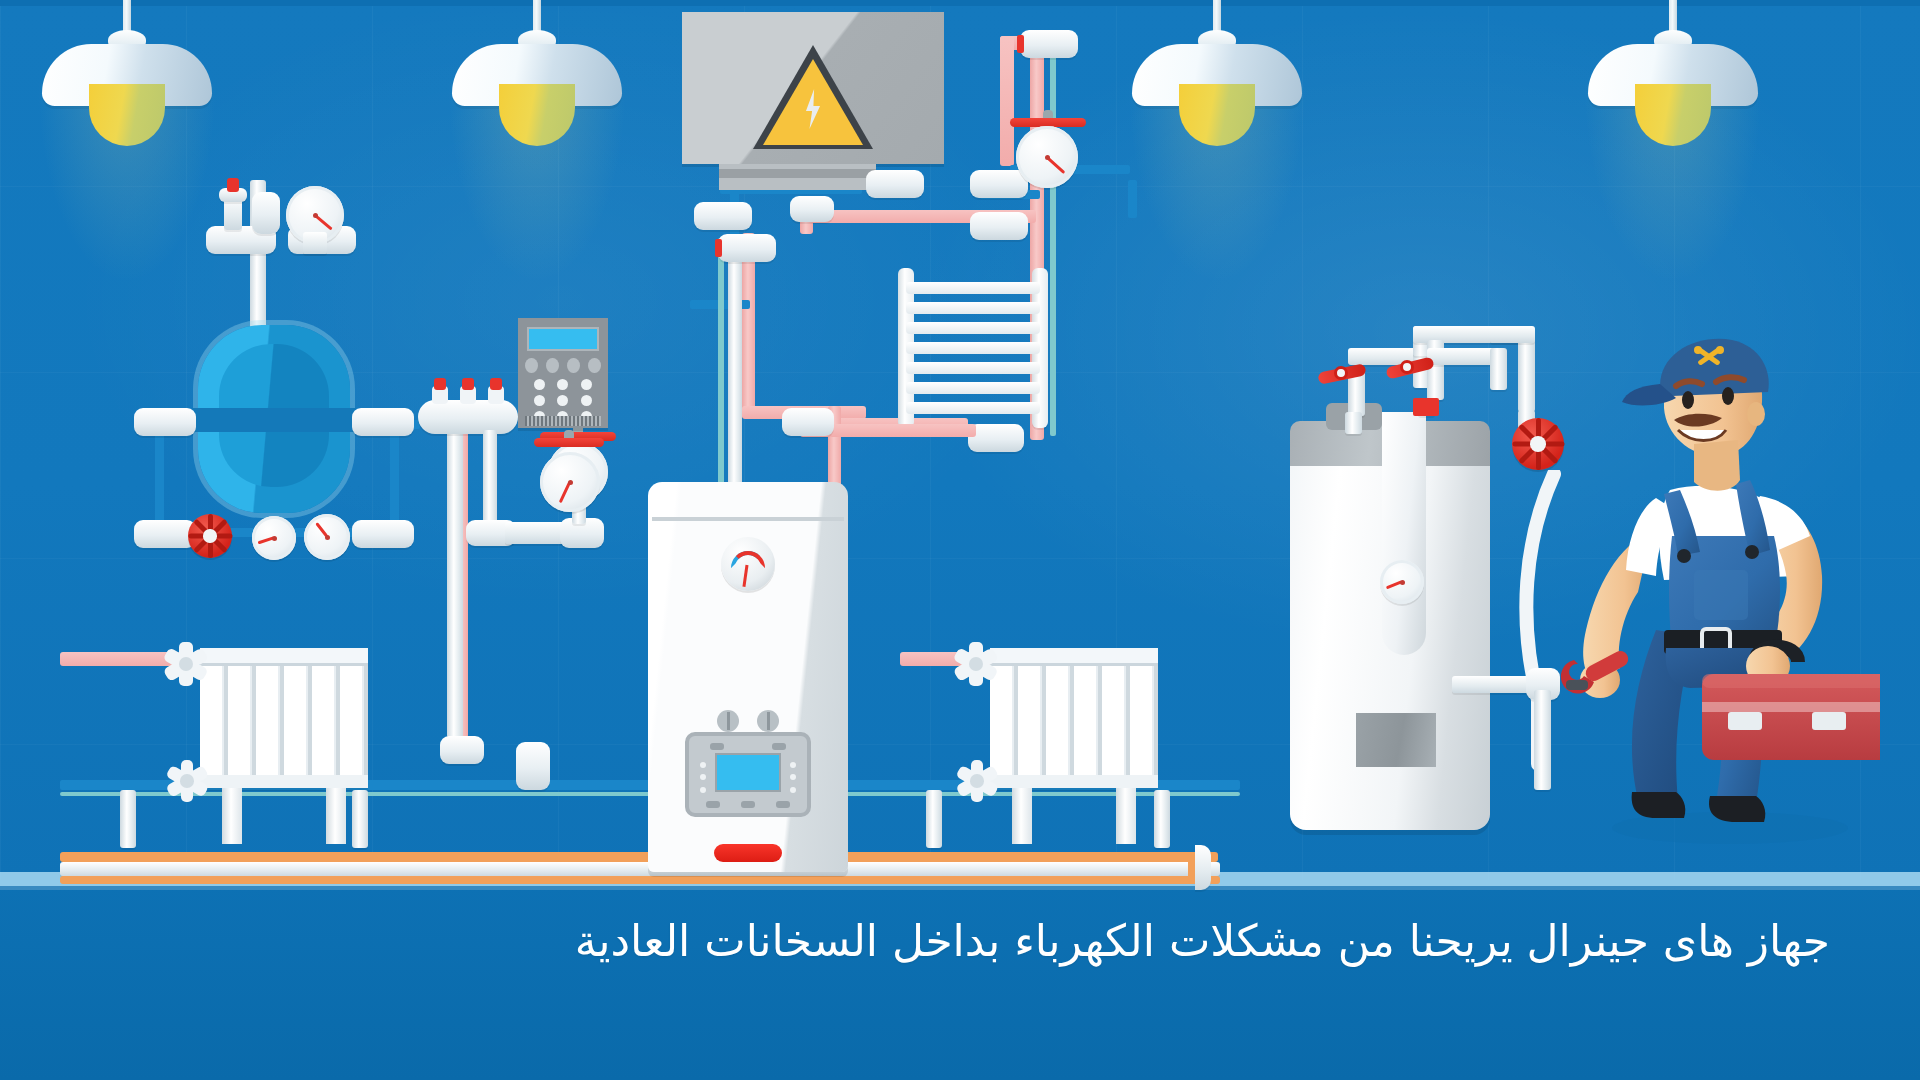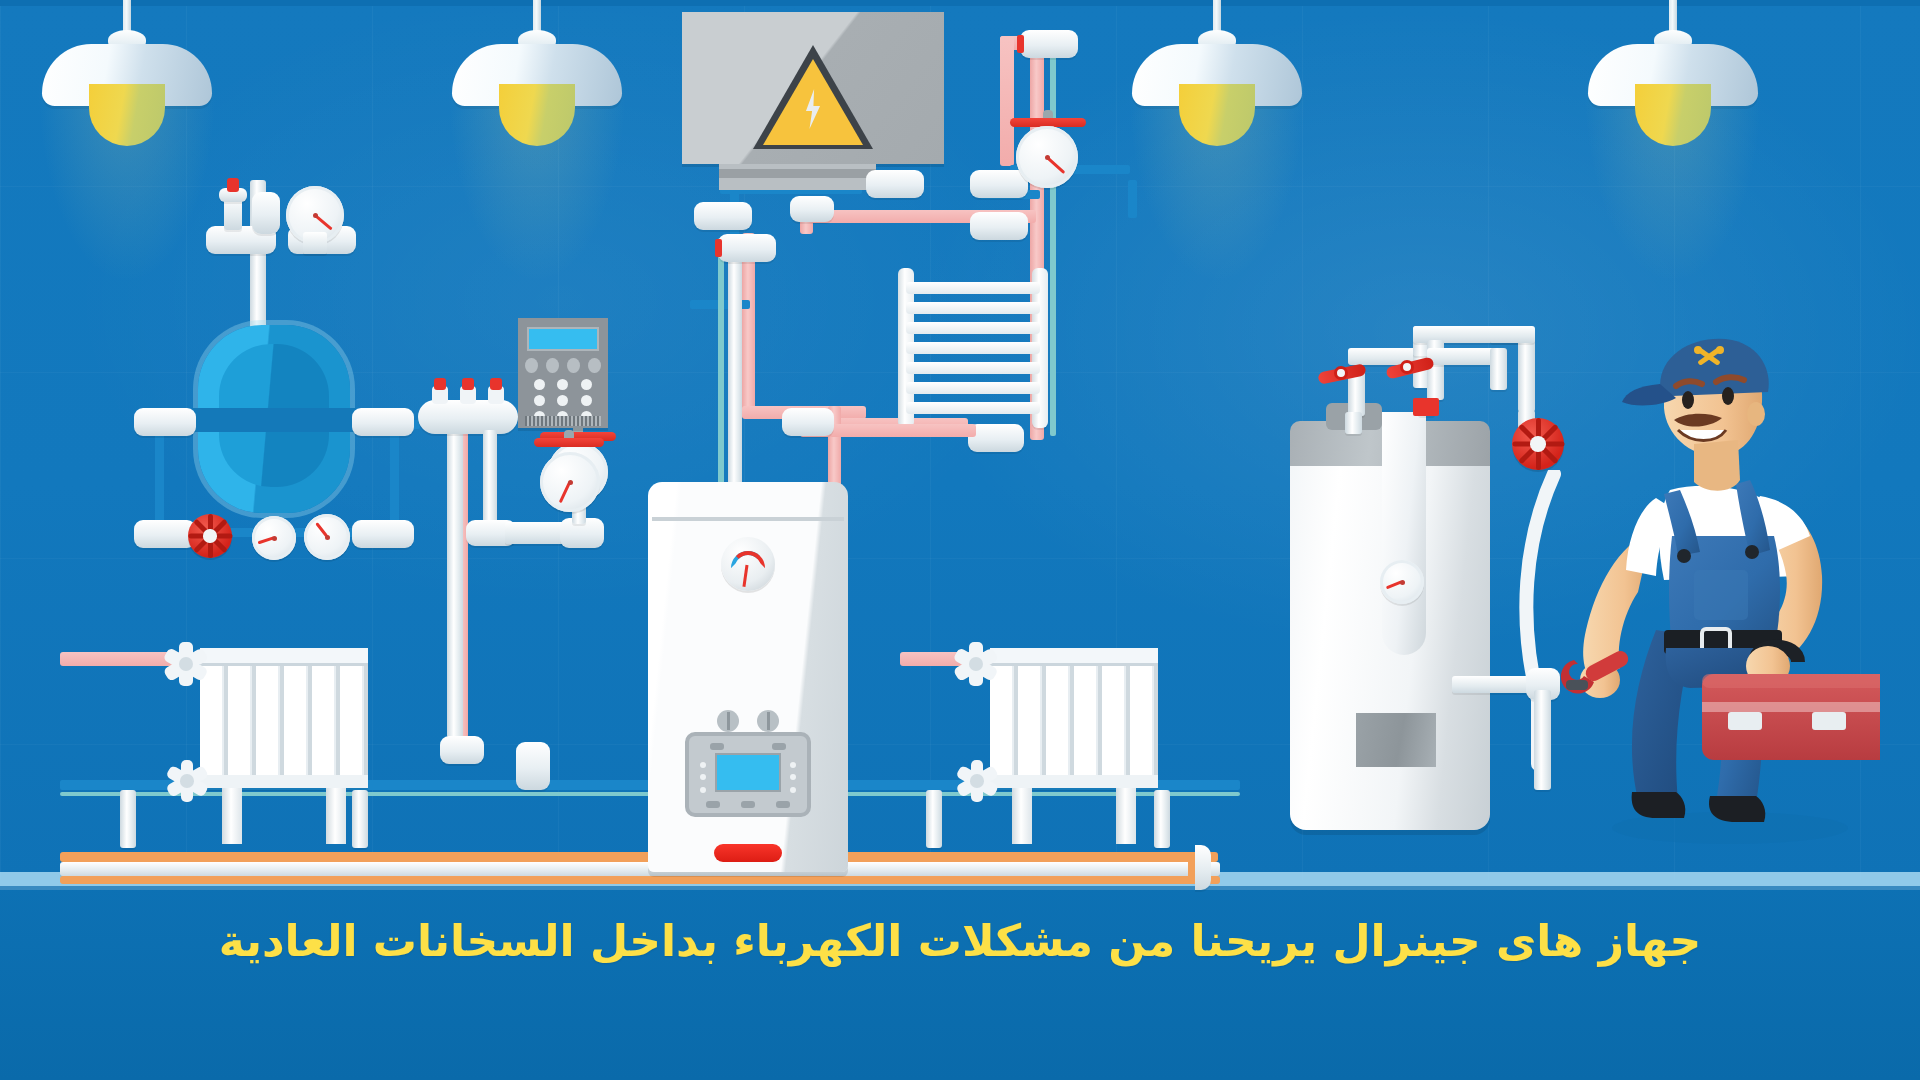--- a/index.html
+++ b/index.html
@@ -178,23 +178,23 @@
   .towel .bar{position:absolute;left:8px;width:calc(100% - 16px);height:12px;border-radius:4px;
     background:linear-gradient(180deg,#ffffff,#e3eaee);}
 
   
   .plumber{position:absolute;}
 
   
   .caption-band{position:absolute;left:0;top:886px;width:1920px;height:194px;}
   .caption{
     position:absolute; left:0; right:0; top:26px;
-    text-align:center; color:#fde047; direction:rtl;
+    color:#ffffff; direction:rtl;
     font-family:"DejaVu Sans", sans-serif;
-    font-weight:700; font-size:44px; line-height:1.32;
+    font-weight:400; font-size:44px; line-height:1.32;
     letter-spacing:0px;
     padding:0 90px;
     text-shadow:0 1px 2px rgba(0,0,0,.10);
   }
   .watermark{
     position:absolute; left:50%; top:-14px; transform:translateX(-50%);
     width:420px; text-align:center; pointer-events:none;
   }
   .watermark .wm-logo{
     display:block; font-size:74px; color:rgba(255,255,255,.30); line-height:1;

